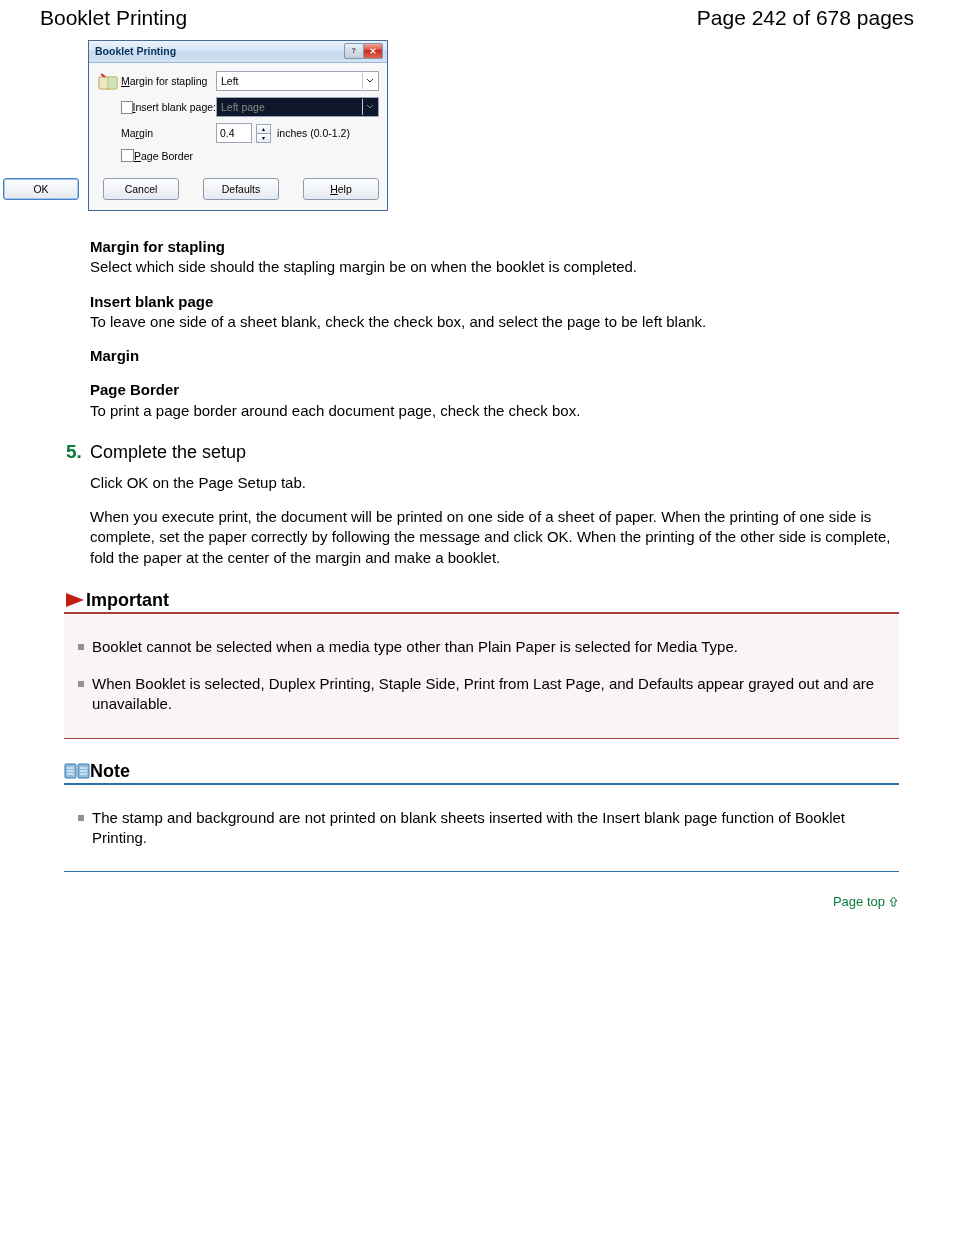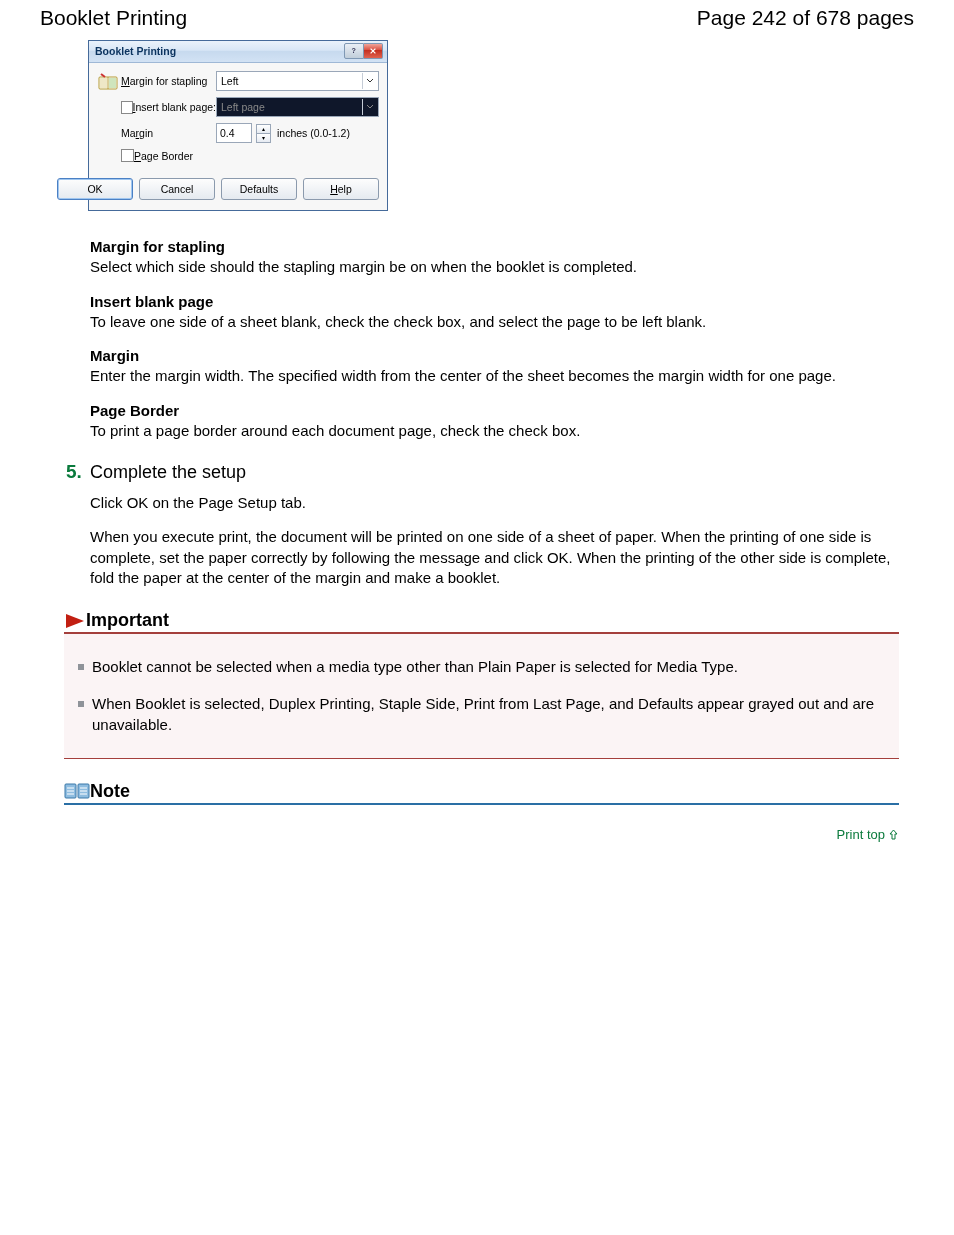--- a/index.html
+++ b/index.html
@@ -96,21 +96,21 @@
   .spin {
     width:28px; height:18px; border:1px solid #9aa7b8; background:#fff;
     display:flex; align-items:center; padding:0 3px; font-size:10.5px;
   }
   .spin-btns { display:flex; flex-direction:column; }
   .spin-btn { width:13px; height:8px; border:1px solid #9aa7b8; background:linear-gradient(#fff,#e6ebf2); font-size:6px; display:flex; align-items:center; justify-content:center;}
   .spin-btn:first-child { border-bottom:none; }
   .inch-lbl { font-size:10.5px; margin-left:2px;}
 
   .dlg-buttons {
-    display:flex; justify-content:flex-end; gap:6px;
+    display:flex; justify-content:flex-end; gap:24px;
     padding-top: 16px;
   }
   .dlg-btn {
     height: 20px;
     min-width: 58px;
     padding: 0 8px;
     border:1px solid #8b9aad;
     background: linear-gradient(to bottom,#fdfdfd,#e5eaf0);
     border-radius:3px;
     font-size:10.5px;
@@ -280,21 +280,20 @@
   <div class="para">
     <div class="bold">Margin for stapling</div>
     <div>Select which side should the stapling margin be on when the booklet is completed.</div>
   </div>
   <div class="para">
     <div class="bold">Insert blank page</div>
     <div>To leave one side of a sheet blank, check the check box, and select the page to be left blank.</div>
   </div>
   <div class="para">
     <div class="bold">Margin</div>
-    <div>Enter the margin width. The specified width from the center of the sheet becomes the margin width for one page.</div>
   </div>
   <div class="para">
     <div class="bold">Page Border</div>
     <div>To print a page border around each document page, check the check box.</div>
   </div>
 
   <div class="step">
     <span class="step-num">5.</span>
     <span class="step-title">Complete the setup</span>
   </div>
@@ -324,23 +323,28 @@
           <line x1="3" y1="6" x2="10" y2="6" stroke="#fff"></line>
           <line x1="3" y1="9" x2="10" y2="9" stroke="#fff"></line>
           <line x1="3" y1="12" x2="10" y2="12" stroke="#fff"></line>
           <line x1="16" y1="6" x2="23" y2="6" stroke="#fff"></line>
           <line x1="16" y1="9" x2="23" y2="9" stroke="#fff"></line>
           <line x1="16" y1="12" x2="23" y2="12" stroke="#fff"></line>
         </svg>
     </span>
     <span>Note</span>
   </div>
+  <div class="callout-body note">
+    <ul class="bullets">
+      <li>The stamp and background are not printed on blank sheets inserted with the Insert blank page function of Booklet Printing.</li>
+    </ul>
+  </div>
 
   <div class="page-top">
-    <span>Print top</span>
+    <span>Page top</span>
     <span class="ptarrow">
       <svg width="11" height="11">
           <path d="M5.5 1 L9 5 L7 5 L7 10 L4 10 L4 5 L2 5 Z" fill="none" stroke="#0a7a3c"></path>
         </svg>
     </span>
   </div>
 
 </div>
 
 </body></html>

